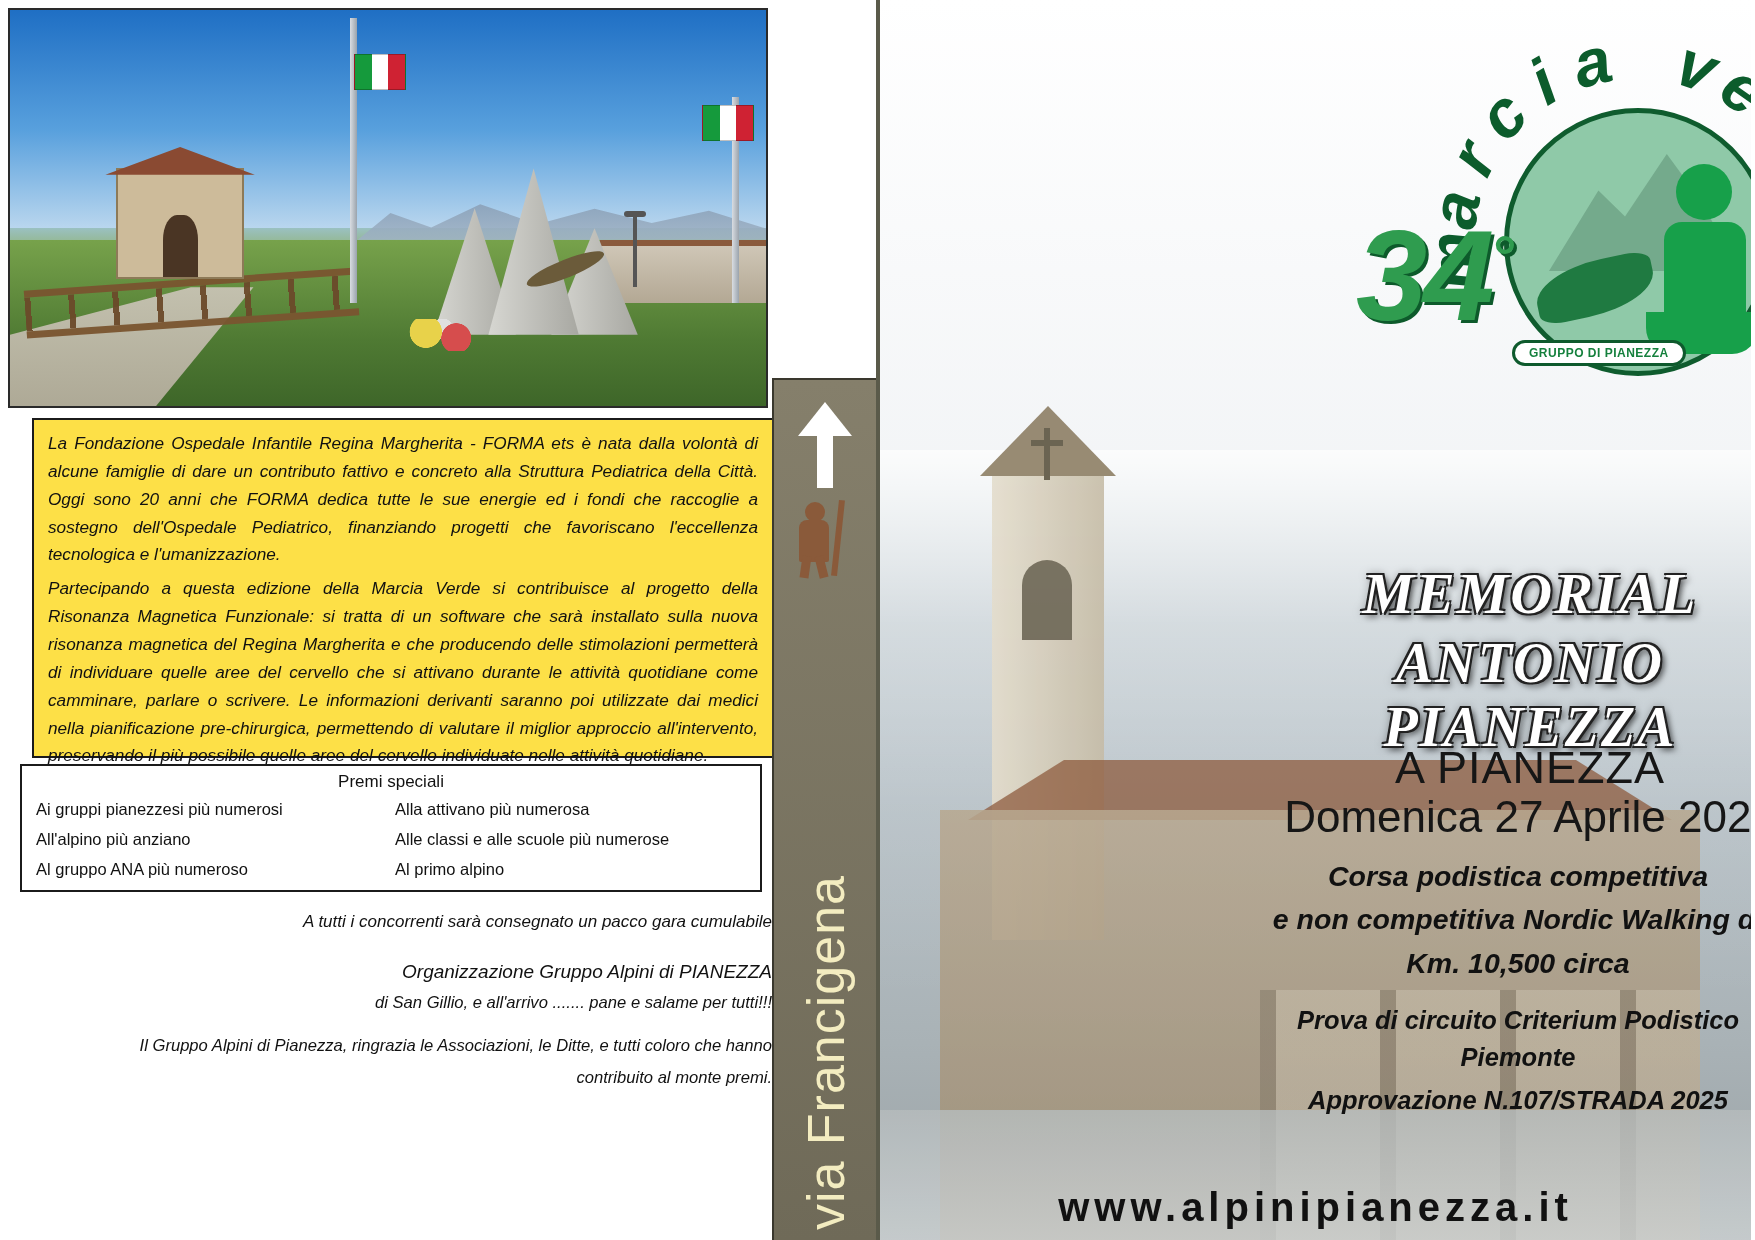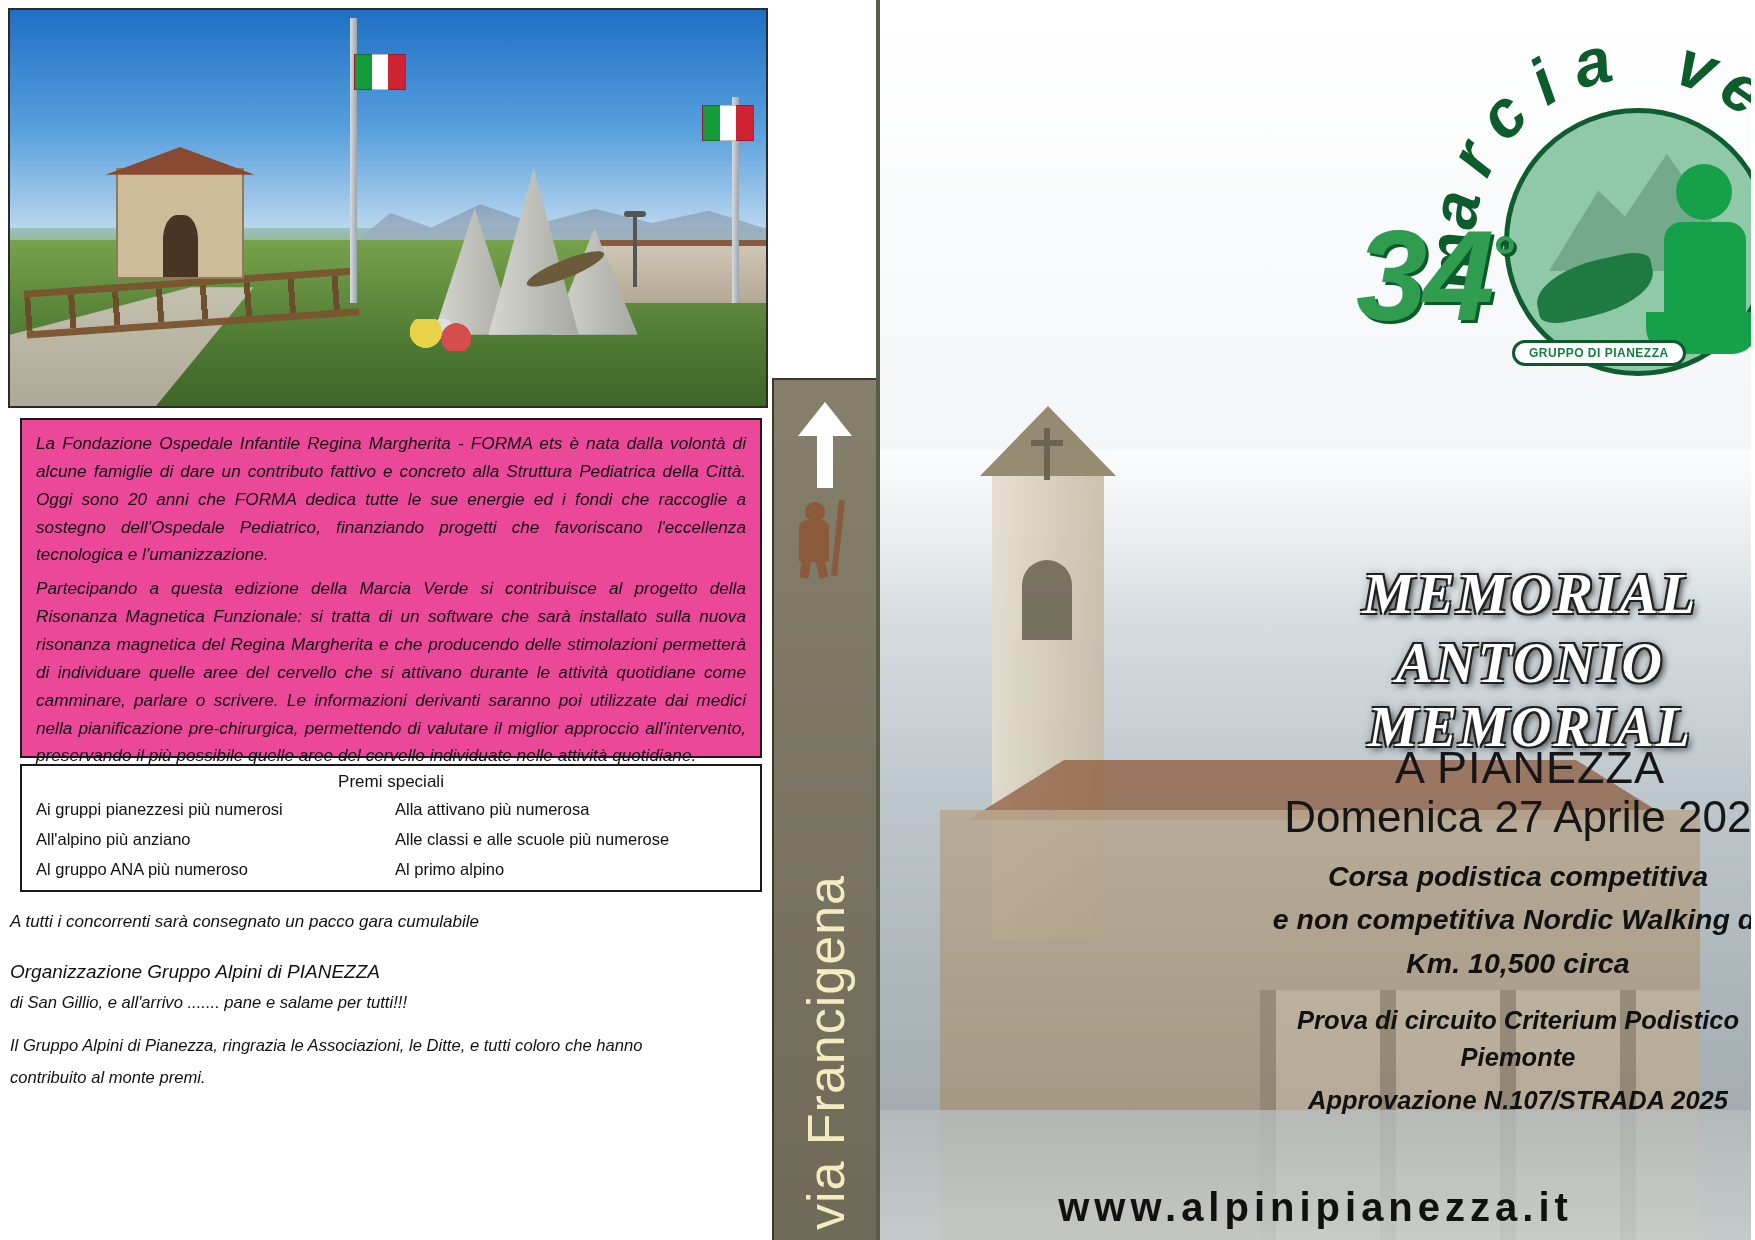--- a/index.html
+++ b/index.html
@@ -118,23 +118,23 @@
   }
   .lamp {
     position: absolute; right: 17%; bottom: 30%; width: 4px; height: 18%;
     background: #555;
   }
   .lamp::after{content:"";position:absolute;left:-9px;top:-5px;width:22px;height:6px;background:#555;border-radius:3px;}
 
   
   .yellow-box {
     position: absolute;
-    left: 20px; top: 418px;
+    left: 32px; top: 418px;
     width: 742px; height: 340px;
-    background: #ec4899;
+    background: #fde047;
     border: 2px solid #1b1b1b;
     padding: 10px 14px 4px 14px;
   }
   .yellow-box p {
     margin: 0 0 6px 0;
     font-style: italic;
     font-size: 17.2px;
     line-height: 1.62;
     color: #111;
     text-align: justify;
@@ -162,21 +162,21 @@
     font-size: 16.5px;
     color: #111;
   }
   .premi-grid span { display: block; padding-left: 4px; }
 
   
   .footer-block {
     position: absolute;
     left: 10px; top: 900px;
     width: 762px;
-    text-align: left;
+    text-align: right;
     color: #111;
   }
   .footer-block .line-italic {
     font-style: italic;
     font-size: 17px;
     margin: 10px 0 0 0;
     line-height: 1.45;
   }
   .footer-block .org {
     font-style: italic;
@@ -522,21 +522,21 @@
           <span class="ring-char" style="left: 437.105px; top: 103.636px; transform: translate(-50%, -50%) rotate(51.2727deg); transform-origin: center center;">r</span>
         </div>
       <div class="num34">
         <span>34</span><sup>°</sup>
       </div>
       <div class="gruppo-badge">GRUPPO DI PIANEZZA</div>
     </div>
 
     <div class="memorial">
       <div class="l1">MEMORIAL</div>
-      <div class="l2">ANTONIO MEMORIAL</div>
+      <div class="l2">ANTONIO PIANEZZA</div>
     </div>
 
     <div class="a-pianezza">A PIANEZZA</div>
     <div class="domenica">Domenica 27 Aprile 2025</div>
 
     <div class="detail-block">
       <p class="d">Corsa podistica competitiva</p>
       <p class="d">e non competitiva Nordic Walking di</p>
       <p class="d">Km. 10,500 circa</p>
       <p class="d small">Prova di circuito Criterium Podistico Piemonte</p>

